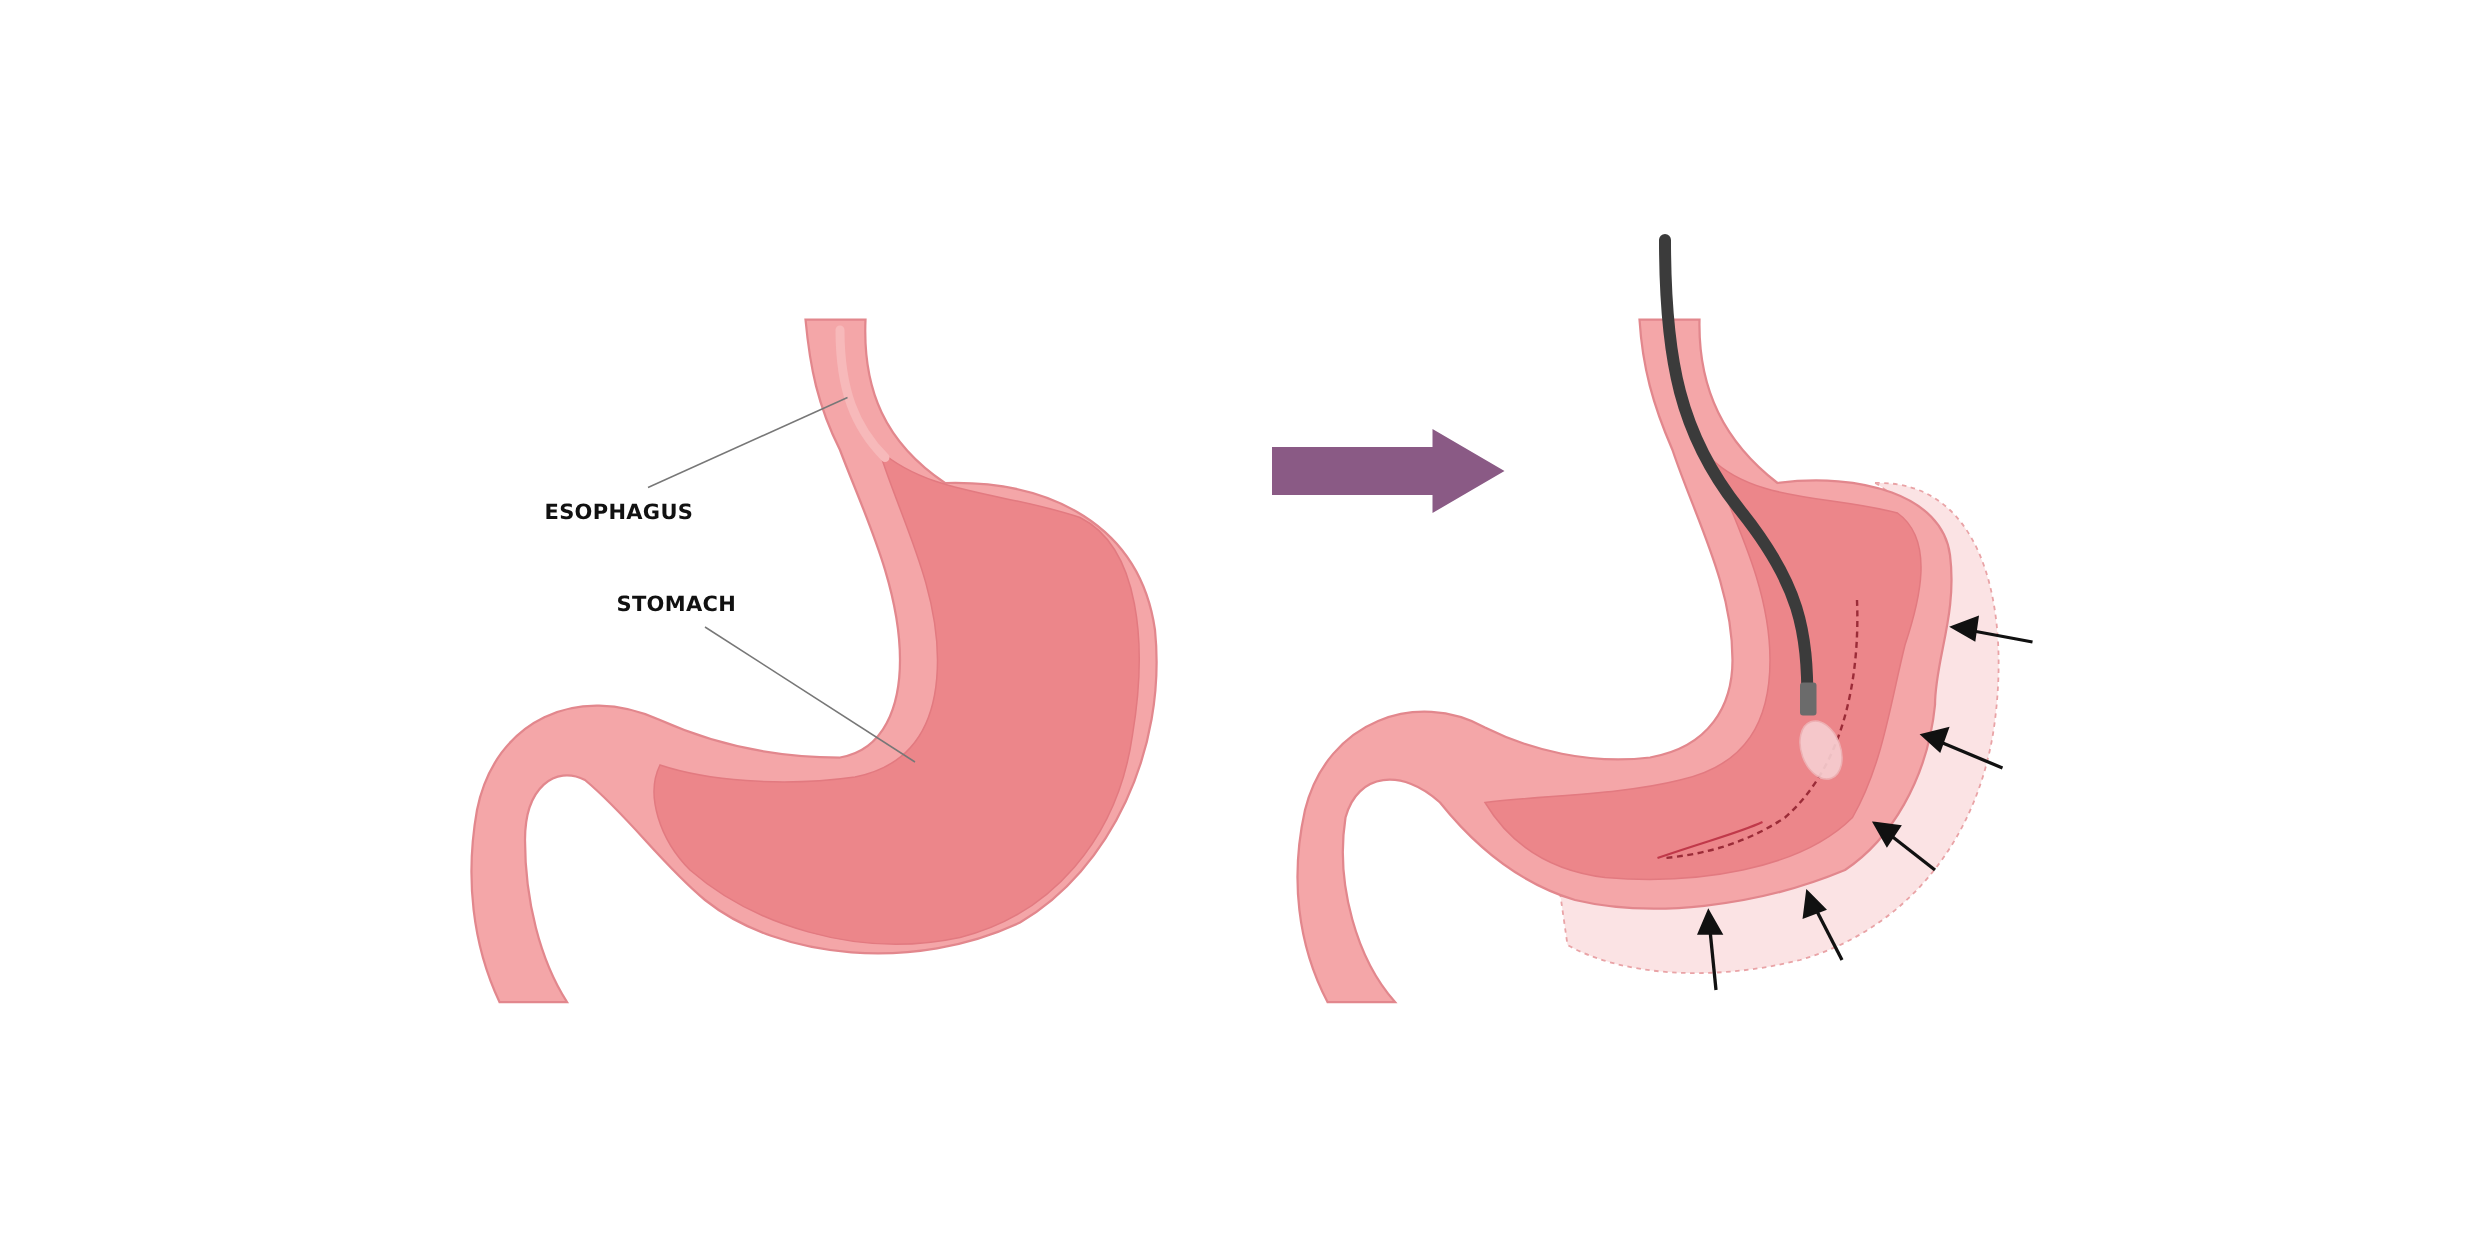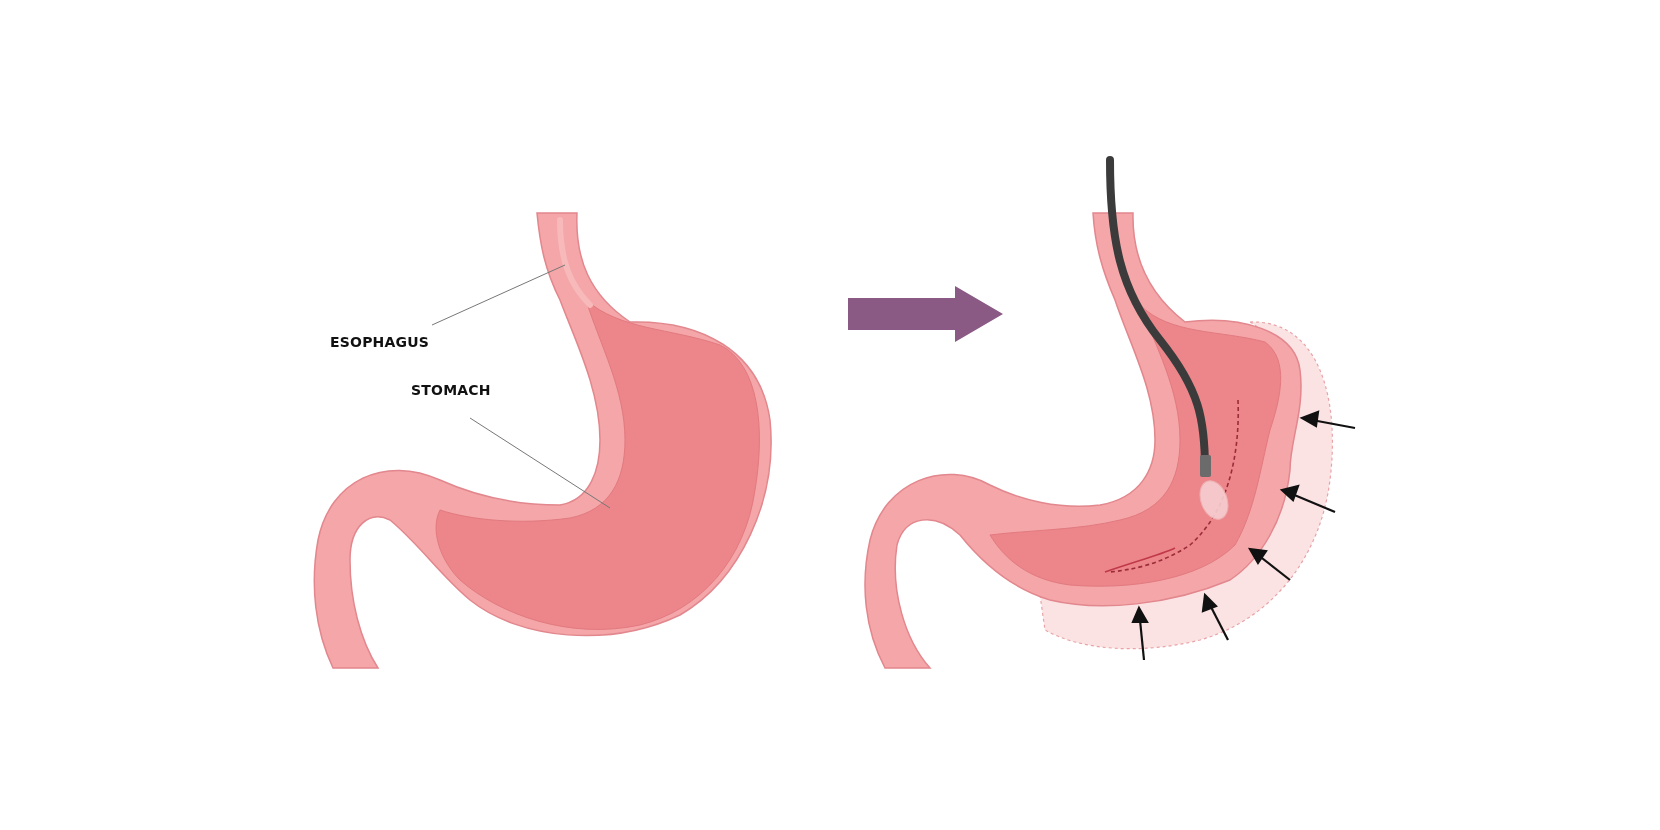--- a/index.html
+++ b/index.html
@@ -49,14 +49,14 @@
       <line x1="1290" y1="580" x2="1258" y2="555"></line>
         <polygon points="1250,549 1266,551 1258,563"></polygon>
       <line x1="1228" y1="640" x2="1210" y2="605"></line>
         <polygon points="1205,595 1216,606 1203,611"></polygon>
       <line x1="1144" y1="660" x2="1140" y2="620"></line>
         <polygon points="1139,608 1147,622 1133,622"></polygon>
     </g>
   </g>
 </svg>
 
-<div class="label" style="left:330px;top:334px;">ESOPHAGUS</div>
-<div class="label" style="left:411px;top:382px;">STOMACH</div>
+<div class="label" style="left:363px;top:334px;">ESOPHAGUS</div>
+<div class="label" style="left:411px;top:395px;">STOMACH</div>
 
 </body></html>

